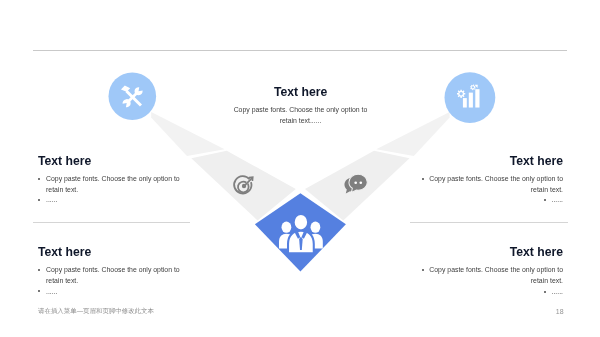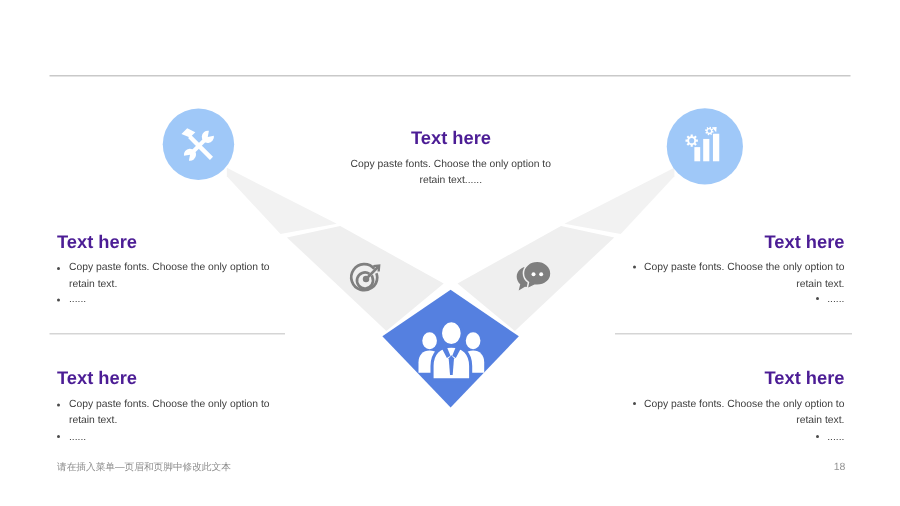--- a/index.html
+++ b/index.html
@@ -1,20 +1,20 @@
 <!DOCTYPE html>
 <html><head>
 <meta charset="utf-8">
 <style>
   html,body{margin:0;padding:0;}
   body{width:600px;height:337px;background:#ffffff;font-family:"Liberation Sans",sans-serif;overflow:hidden;}
   .slide{position:relative;width:600px;height:337px;background:#ffffff;}
   .topline{position:absolute;left:33px;top:49.8px;width:534px;height:1.3px;background:#c9c9c9;}
   svg.art{position:absolute;left:0;top:0;width:600px;height:337px;}
-  .hd{position:absolute;font-weight:bold;font-size:12.2px;color:#4c1d95;white-space:nowrap;}
+  .hd{position:absolute;font-weight:bold;font-size:12.2px;color:#0f172a;white-space:nowrap;}
   .bd{position:absolute;font-size:6.9px;color:#404040;line-height:10.7px;}
   .bd ul{margin:0;padding:0;list-style:none;}
   .bd li{position:relative;padding-left:8px;}
   .bd .dot{position:absolute;left:0px;top:3.6px;width:2.2px;height:2.2px;background:#4a4a4a;border-radius:50%;}
   .bd.ralign li{padding-left:0;padding-right:0;}
   .bd.ralign .dot{position:static;display:inline-block;vertical-align:middle;margin-right:5.5px;margin-bottom:0.5px;}
   .rule{position:absolute;height:1.2px;background:#d5d5d5;}
   .footer{position:absolute;font-size:6.45px;color:#8c8c8c;white-space:nowrap;}
   .pageno{position:absolute;font-size:7px;color:#949494;}
 </style>

